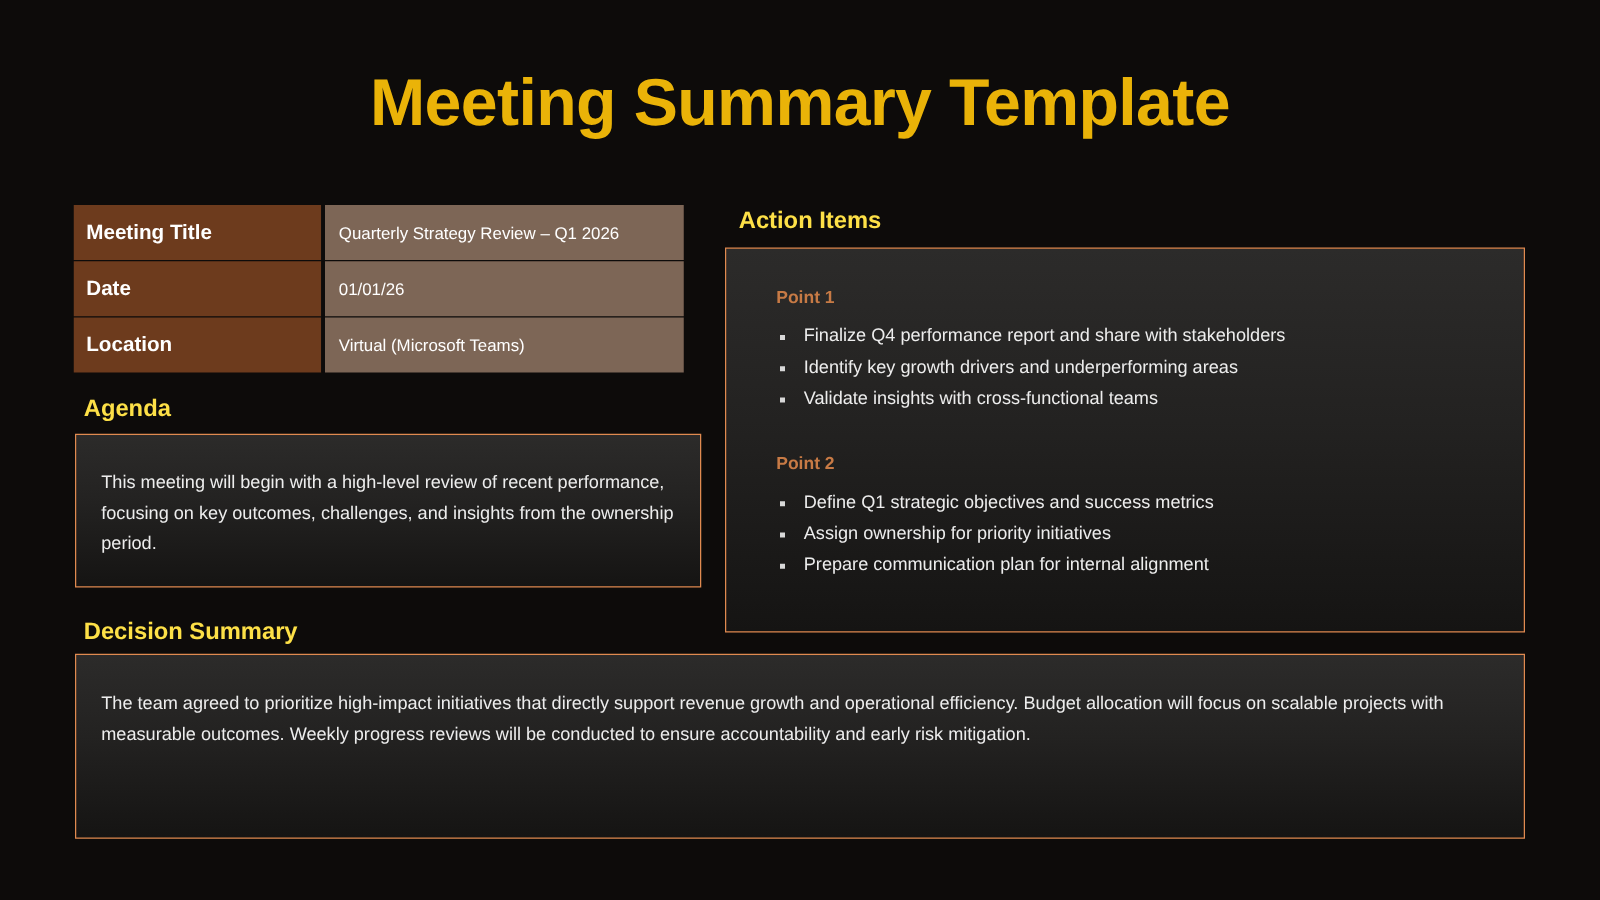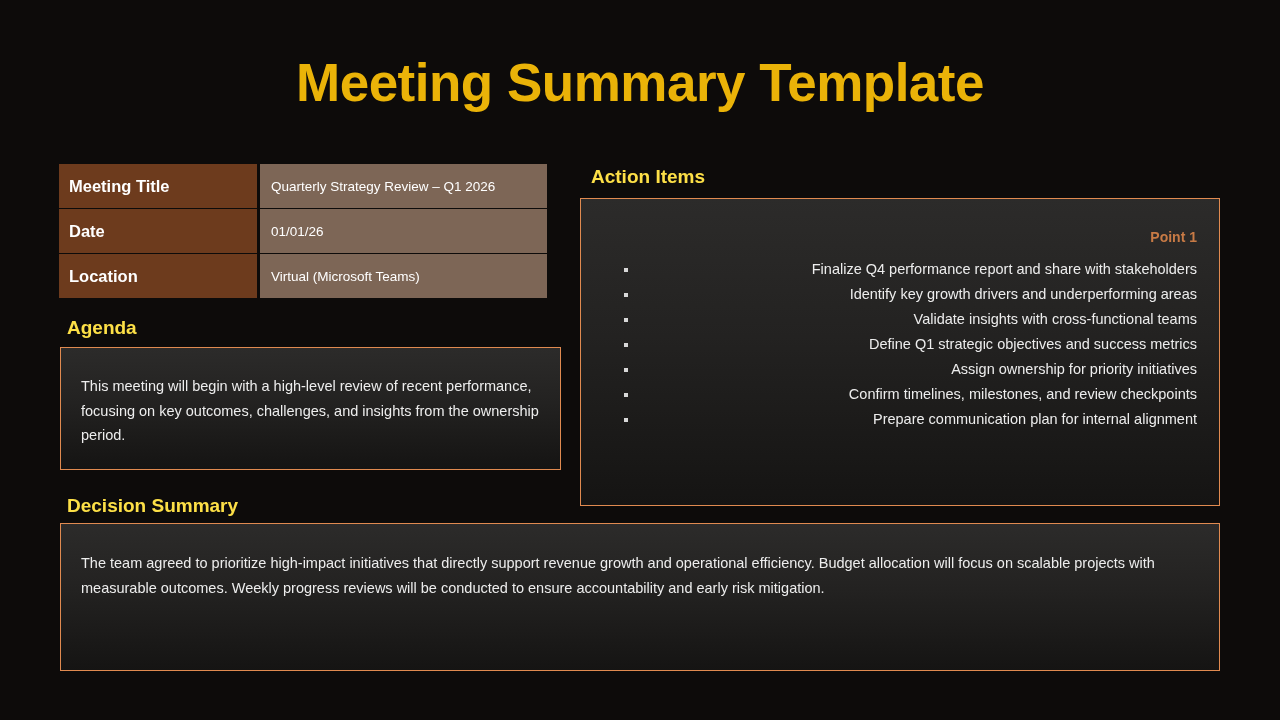--- a/index.html
+++ b/index.html
@@ -56,21 +56,21 @@
   #action-heading   { left:591px; top:166px; }
   #decision-heading { left:67px;  top:495px; }
 
   
   .panel {
     position:absolute;
     border:1px solid #e08a50;
     background:linear-gradient(to bottom, #2c2b2a 0%, #232221 45%, #151413 100%);
   }
   #agenda-panel   { left:60px;  top:347px; width:501px; height:123px; }
-  #action-panel   { left:580px; top:198px; width:640px; height:308px;text-align:right; }
+  #action-panel   { left:580px; top:198px; width:640px; height:308px; }
   #decision-panel { left:60px;  top:523px; width:1160px; height:148px; }
 
   .panel-body {
     color:#ededed;
     font-size:14.5px;
     line-height:24.5px;
   }
   #agenda-panel .panel-body   { padding:26px 20px 0 20px; }
   #decision-panel .panel-body { padding:27px 22px 0 20px; }
   .para-gap { height:23px; }
@@ -134,24 +134,24 @@
   <div class="panel" id="action-panel">
     <div class="action-inner">
 
       <div class="point-label">Point 1</div>
       <ul class="bullet-list">
         <li>Finalize Q4 performance report and share with stakeholders</li>
         <li>Identify key growth drivers and underperforming areas</li>
         <li>Validate insights with cross-functional teams</li>
       </ul>
 
+      <div class="point-label second">Point 2</div>
       <ul class="bullet-list">
         <li>Define Q1 strategic objectives and success metrics</li>
         <li>Assign ownership for priority initiatives</li>
-        <li>Confirm timelines, milestones, and review checkpoints</li>
         <li>Prepare communication plan for internal alignment</li>
       </ul>
 
     </div>
   </div>
 
   <div class="section-heading" id="decision-heading">Decision Summary</div>
   <div class="panel" id="decision-panel">
     <div class="panel-body">
       <div>The team agreed to prioritize high-impact initiatives that directly support revenue growth and operational efficiency. Budget allocation will focus on scalable projects with measurable outcomes. Weekly progress reviews will be conducted to ensure accountability and early risk mitigation.</div>

